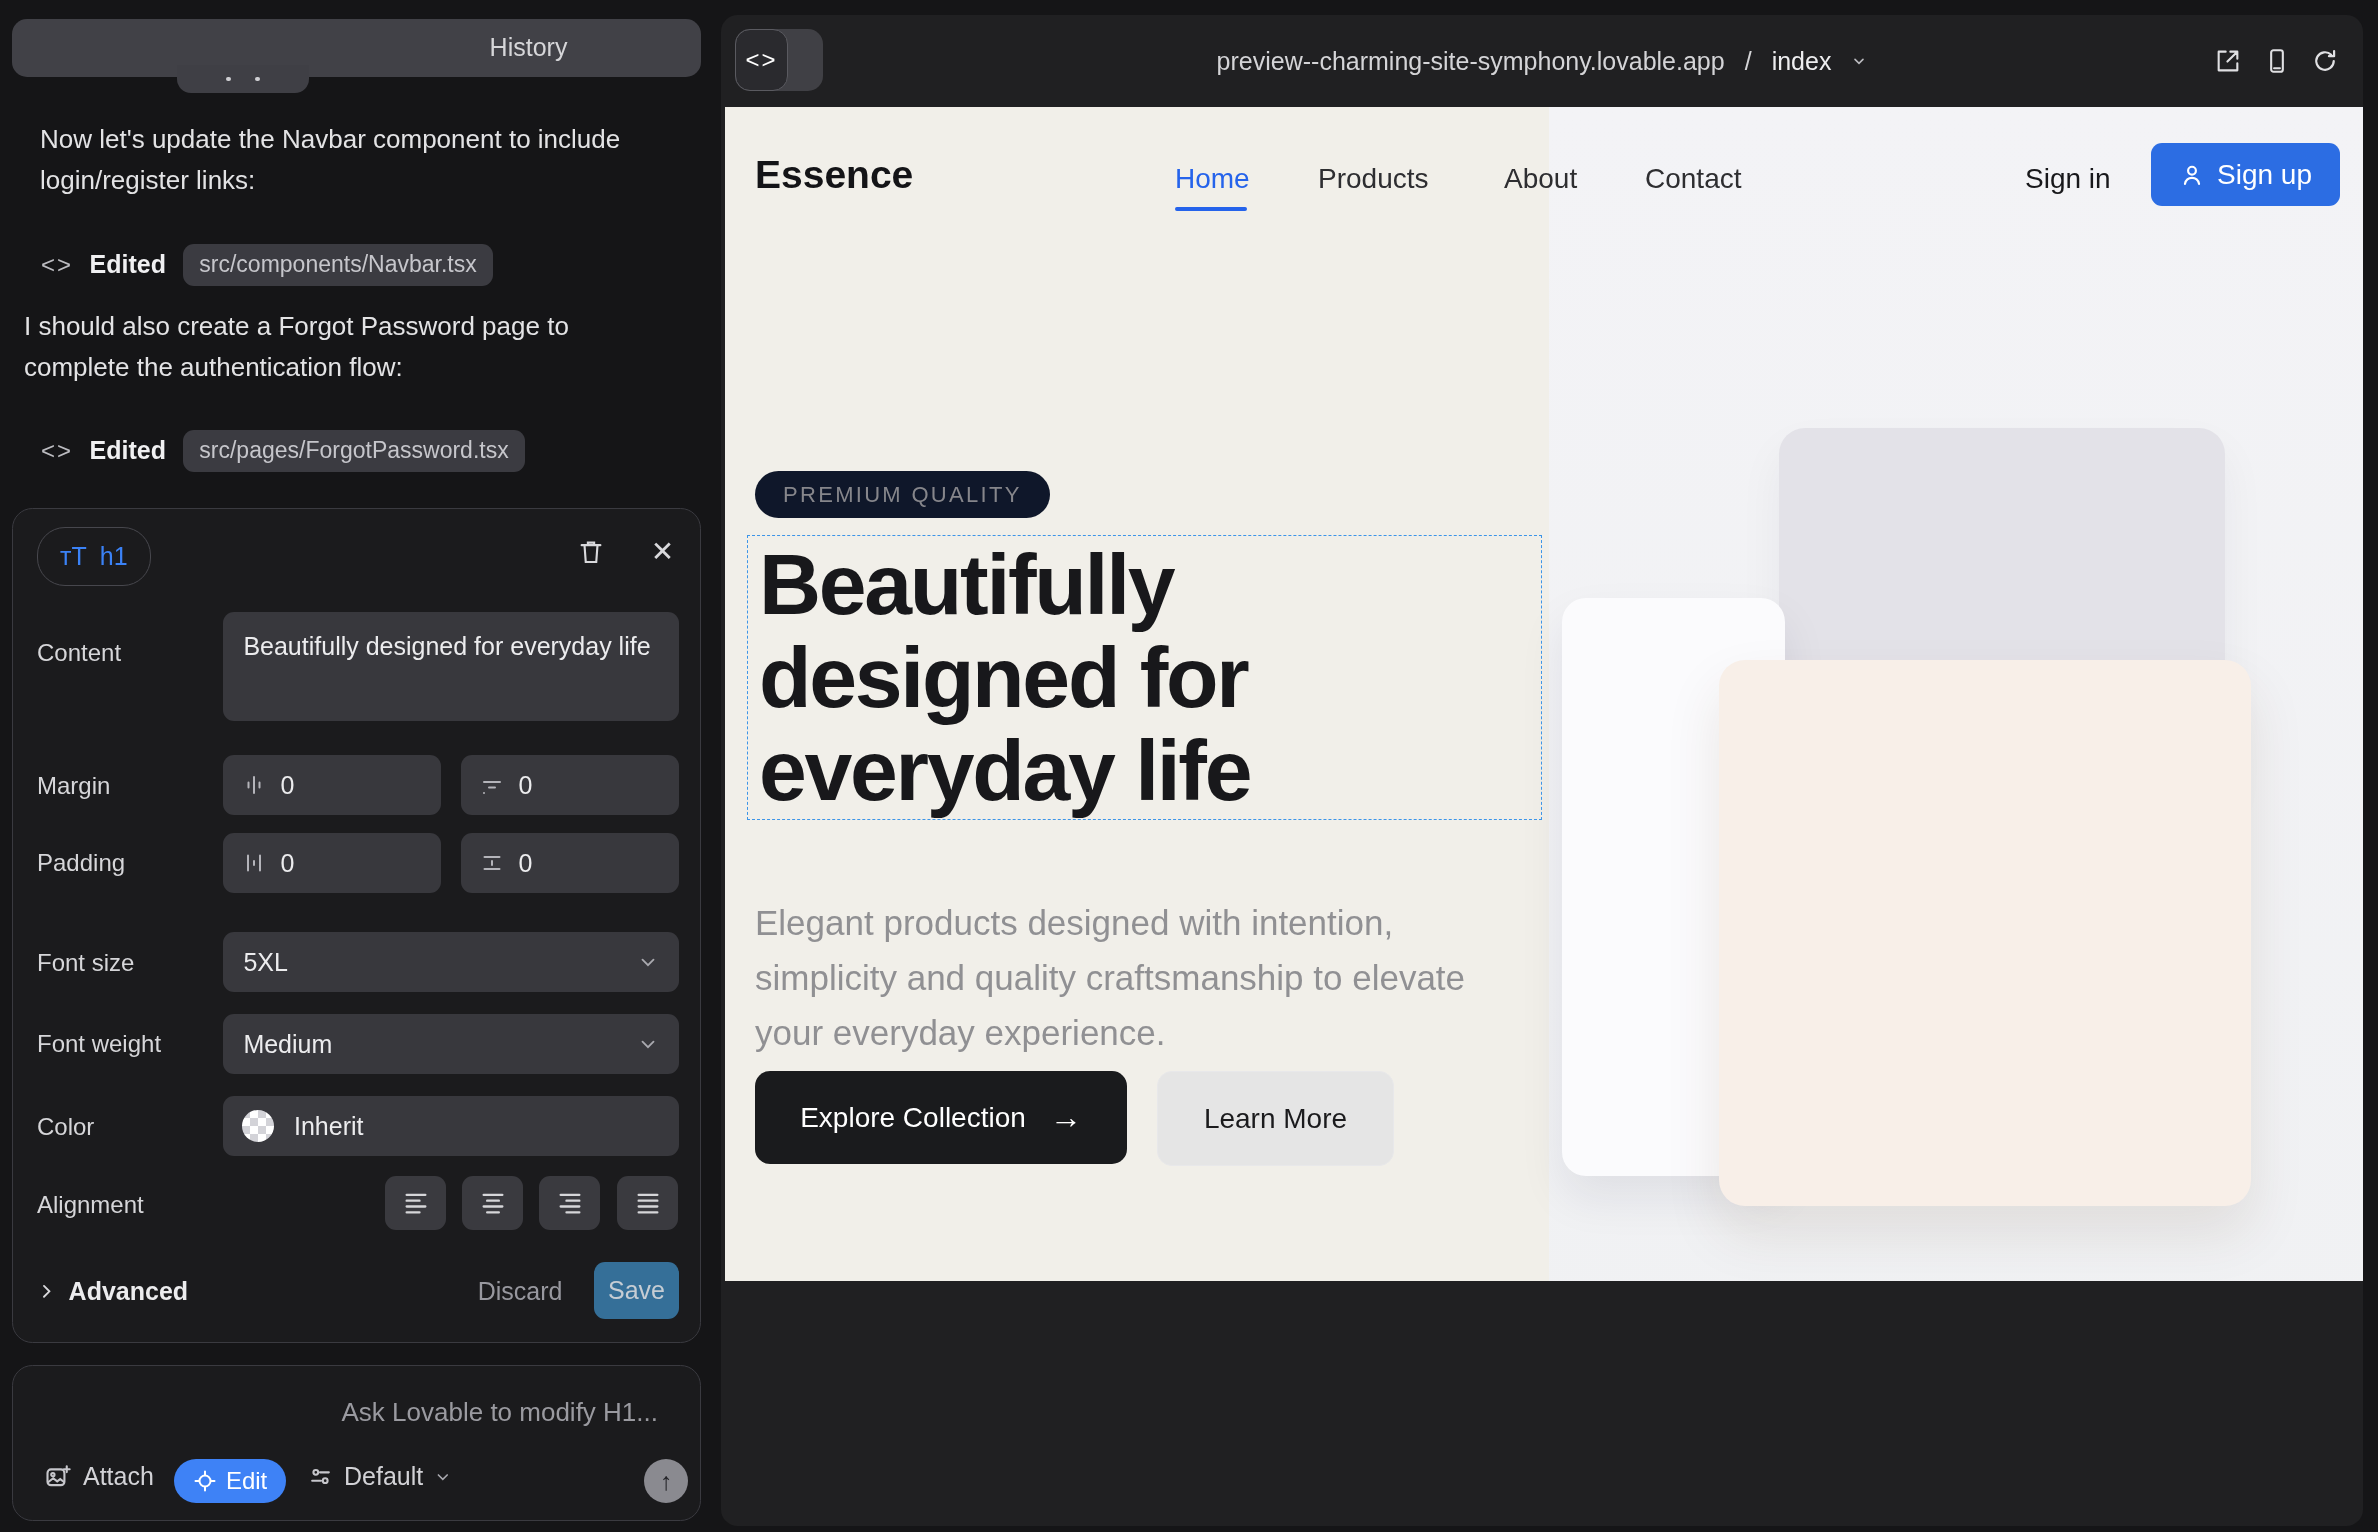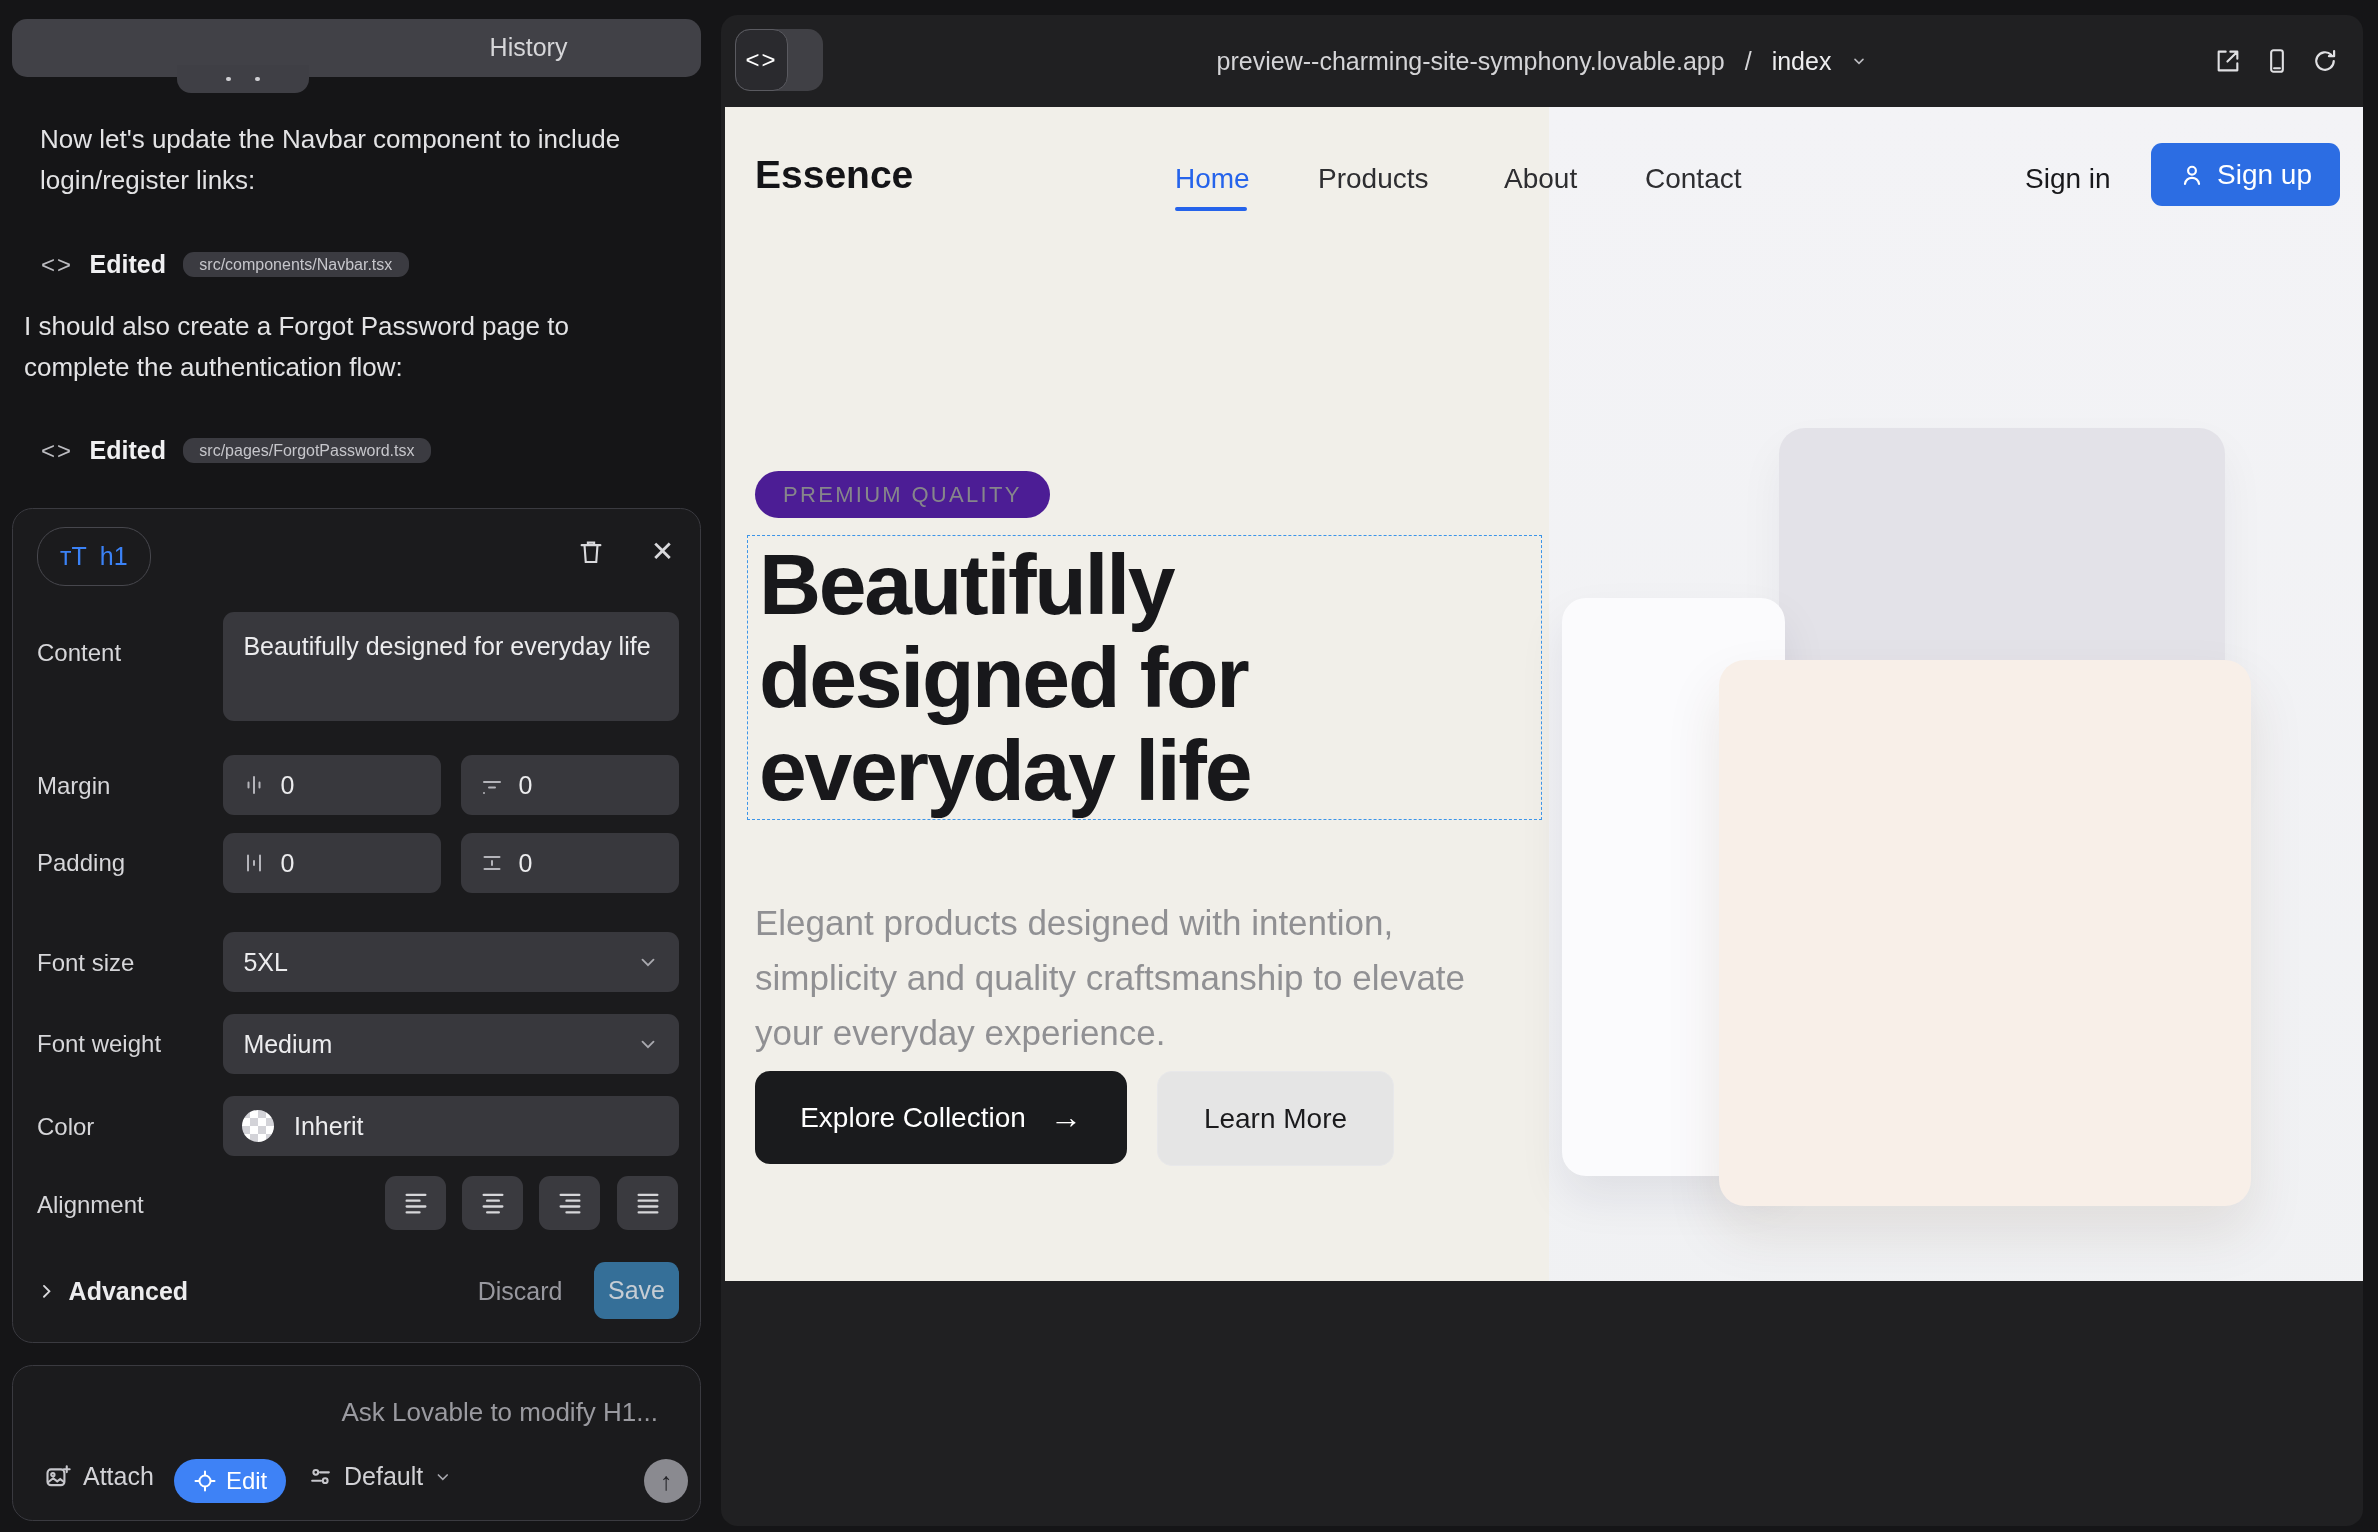--- a/index.html
+++ b/index.html
@@ -17,21 +17,21 @@
   .tab{position:absolute;top:0;height:100%;display:flex;align-items:center;justify-content:center;
        font-size:25px;color:#d6d6d9;cursor:pointer;}
   .tab.active{left:3.7px;top:2.8px;height:52px;width:339px;background:#57575e;border-radius:12px;color:#f4f4f5;}
   .tab.inactive{left:345px;width:343px;}
   .remnant{left:177px;top:65px;width:132px;height:28px;background:#3f3f45;border-radius:0 0 14px 14px;
            display:flex;align-items:center;justify-content:center;gap:24px;}
   .remnant i{width:4.6px;height:4.6px;border-radius:50%;background:#cfcfd3;}
   .msg{color:#e3e3e5;font-size:26px;line-height:41px;margin:0;}
   .coderow-icon{color:#bcbcc1;font-size:24px;letter-spacing:1.9px;font-weight:400;}
   .editedlbl{color:#f0f0f2;font-size:25px;font-weight:700;}
-  .filepill{background:#3b3b41;border-radius:11px;color:#c6c6cb;font-size:16px;height:25px;
+  .filepill{background:#3b3b41;border-radius:11px;color:#c6c6cb;font-size:23px;height:42px;
             display:inline-flex;align-items:center;padding:0 16.7px;}
 
   
   .panel{left:12px;top:508px;width:689px;height:835px;background:#1b1b1d;border:0.9px solid #3a3a40;
          border-radius:20.4px;box-sizing:border-box;}
   .chip{left:24px;top:17.6px;height:51px;padding:3px 22px;border:1.4px solid #47474d;border-radius:28px;
         display:inline-flex;align-items:center;gap:13px;color:#3b82f6;font-size:25px;}
   .iconbtn{width:41px;height:41px;display:flex;align-items:center;justify-content:center;color:#d9d9dc;cursor:pointer;}
   .lbl{color:#d6d6d9;font-size:24px;}
   .field{background:#38383d;border-radius:11px;box-sizing:border-box;color:#ececee;font-size:25px;}
@@ -82,21 +82,21 @@
   .card.gray{left:1054px;top:321px;width:446px;height:377px;background:#e3e2e8;box-shadow:0 22px 46px rgba(30,30,60,.05);}
   .card.white{left:837px;top:491px;width:223px;height:578px;background:#fbfbfd;box-shadow:0 22px 46px rgba(30,30,60,.08);border-radius:24px;}
   .card.cream{left:994px;top:553px;width:532px;height:546px;background:#f8efe8;box-shadow:0 28px 56px rgba(80,50,20,.10);}
   .brand{left:30px;top:46px;font-size:39px;font-weight:700;color:#141417;}
   .navlink{top:56px;font-size:28px;color:#2e2e31;cursor:pointer;}
   .navlink.active{color:#2563eb;}
   .nav-underline{left:450px;top:100px;width:72px;height:3.7px;background:#2563eb;border-radius:1.9px;}
   .signin{left:1300px;top:56px;font-size:28px;color:#18181b;cursor:pointer;}
   .signup{left:1426px;top:36px;width:189px;height:63px;background:#2c6de3;border-radius:11px;
           display:flex;align-items:center;justify-content:center;gap:12px;color:#fff;font-size:28px;cursor:pointer;}
-  .badge{left:30px;top:364px;height:47px;padding:0 28px;background:#4c1d95;border-radius:24px;
+  .badge{left:30px;top:364px;height:47px;padding:0 28px;background:#0f172a;border-radius:24px;
          display:inline-flex;align-items:center;font-size:22px;letter-spacing:2.3px;color:#86868b;font-weight:500;}
   .h1box{left:22px;top:428px;width:795px;height:285px;border:1.9px dashed #3d95e8;box-sizing:border-box;}
   .hero-h1{margin:1.9px 0 0 11px;font-size:86px;line-height:93px;font-weight:600;letter-spacing:-2.3px;color:#18181b;}
   .hero-p{left:30px;top:753px;width:742px;font-size:35px;line-height:55px;color:#909093;}
   .cta-dark{left:30px;top:964px;width:372px;height:93px;background:#1a1b1d;border-radius:15px;
             display:flex;align-items:center;justify-content:center;gap:24px;color:#fff;font-size:28px;cursor:pointer;}
   .cta-light{left:432px;top:964px;width:237px;height:95px;background:#e5e5e5;border:1.9px solid #e8e8ea;
              box-sizing:border-box;border-radius:15px;display:flex;align-items:center;justify-content:center;
              color:#1b1b1d;font-size:28px;cursor:pointer;}
 </style>

